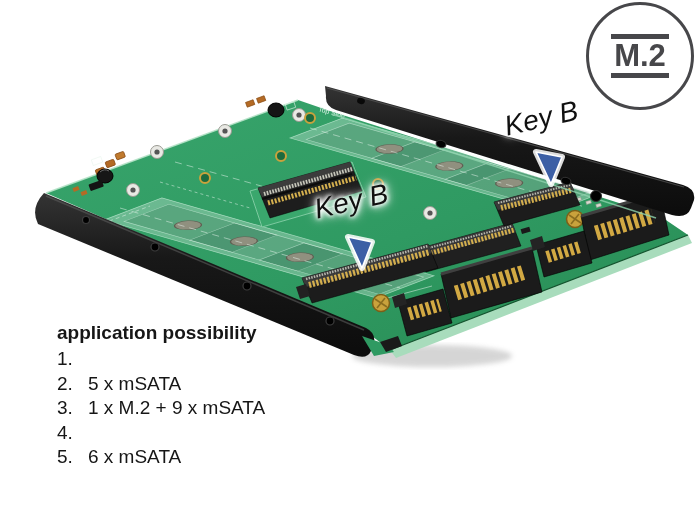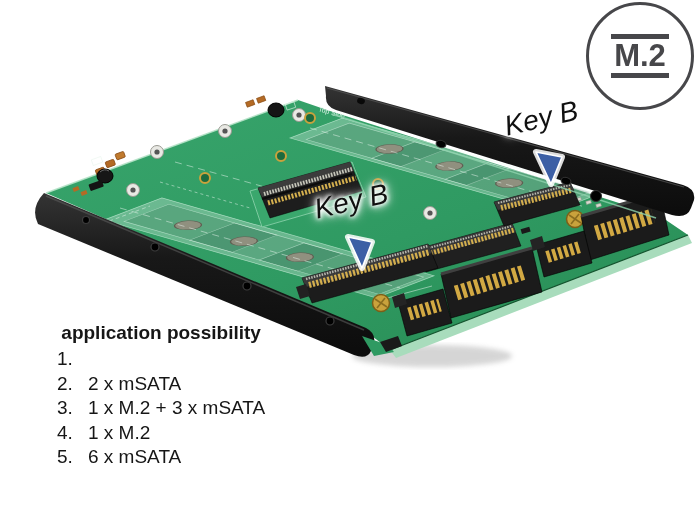--- a/index.html
+++ b/index.html
@@ -16,21 +16,21 @@
 
   
   .keyb{position:absolute;font-style:italic;font-size:28px;color:#101010;white-space:nowrap;
         transform:rotate(-13deg);transform-origin:left center;
         text-shadow:0 0 4px #fff,0 0 4px #fff,0 0 7px #fff,0 0 10px #fff,0 0 14px #fff;}
   .keyb1{left:315px;top:194px;}
   .keyb2{left:505px;top:111px;}
 
   
   .applist{position:absolute;left:57px;top:320px;color:#161616;}
-  .app-title{font-size:19px;font-weight:bold;line-height:25px;margin-bottom:2px;text-align:center;}
+  .app-title{font-size:19px;font-weight:bold;line-height:25px;margin-bottom:2px;}
   .app-row{display:flex;font-size:19px;line-height:24.6px;}
   .app-num{width:31px;}
 </style>
 </head>
 <body>
 
 <div class="stage">
 
   <svg width="700" height="530" viewBox="0 0 700 530">
     <defs>
@@ -251,29 +251,28 @@
   <div class="keyb keyb2">Key B</div>
 
   <div class="applist">
     <div class="app-title">application possibility</div>
     <div>
         <div class="app-row">
           <span class="app-num">1.</span>
         </div>
         <div class="app-row">
           <span class="app-num">2.</span>
-          <span class="app-text">2 x mSATA</span>
+          <span class="app-text">5 x mSATA</span>
         </div>
         <div class="app-row">
           <span class="app-num">3.</span>
-          <span class="app-text">1 x M.2 + 3 x mSATA</span>
+          <span class="app-text">1 x M.2 + 9 x mSATA</span>
         </div>
         <div class="app-row">
           <span class="app-num">4.</span>
-          <span class="app-text">1 x M.2</span>
         </div>
         <div class="app-row">
           <span class="app-num">5.</span>
           <span class="app-text">6 x mSATA</span>
         </div>
       </div>
   </div>
 
 </div>
 

